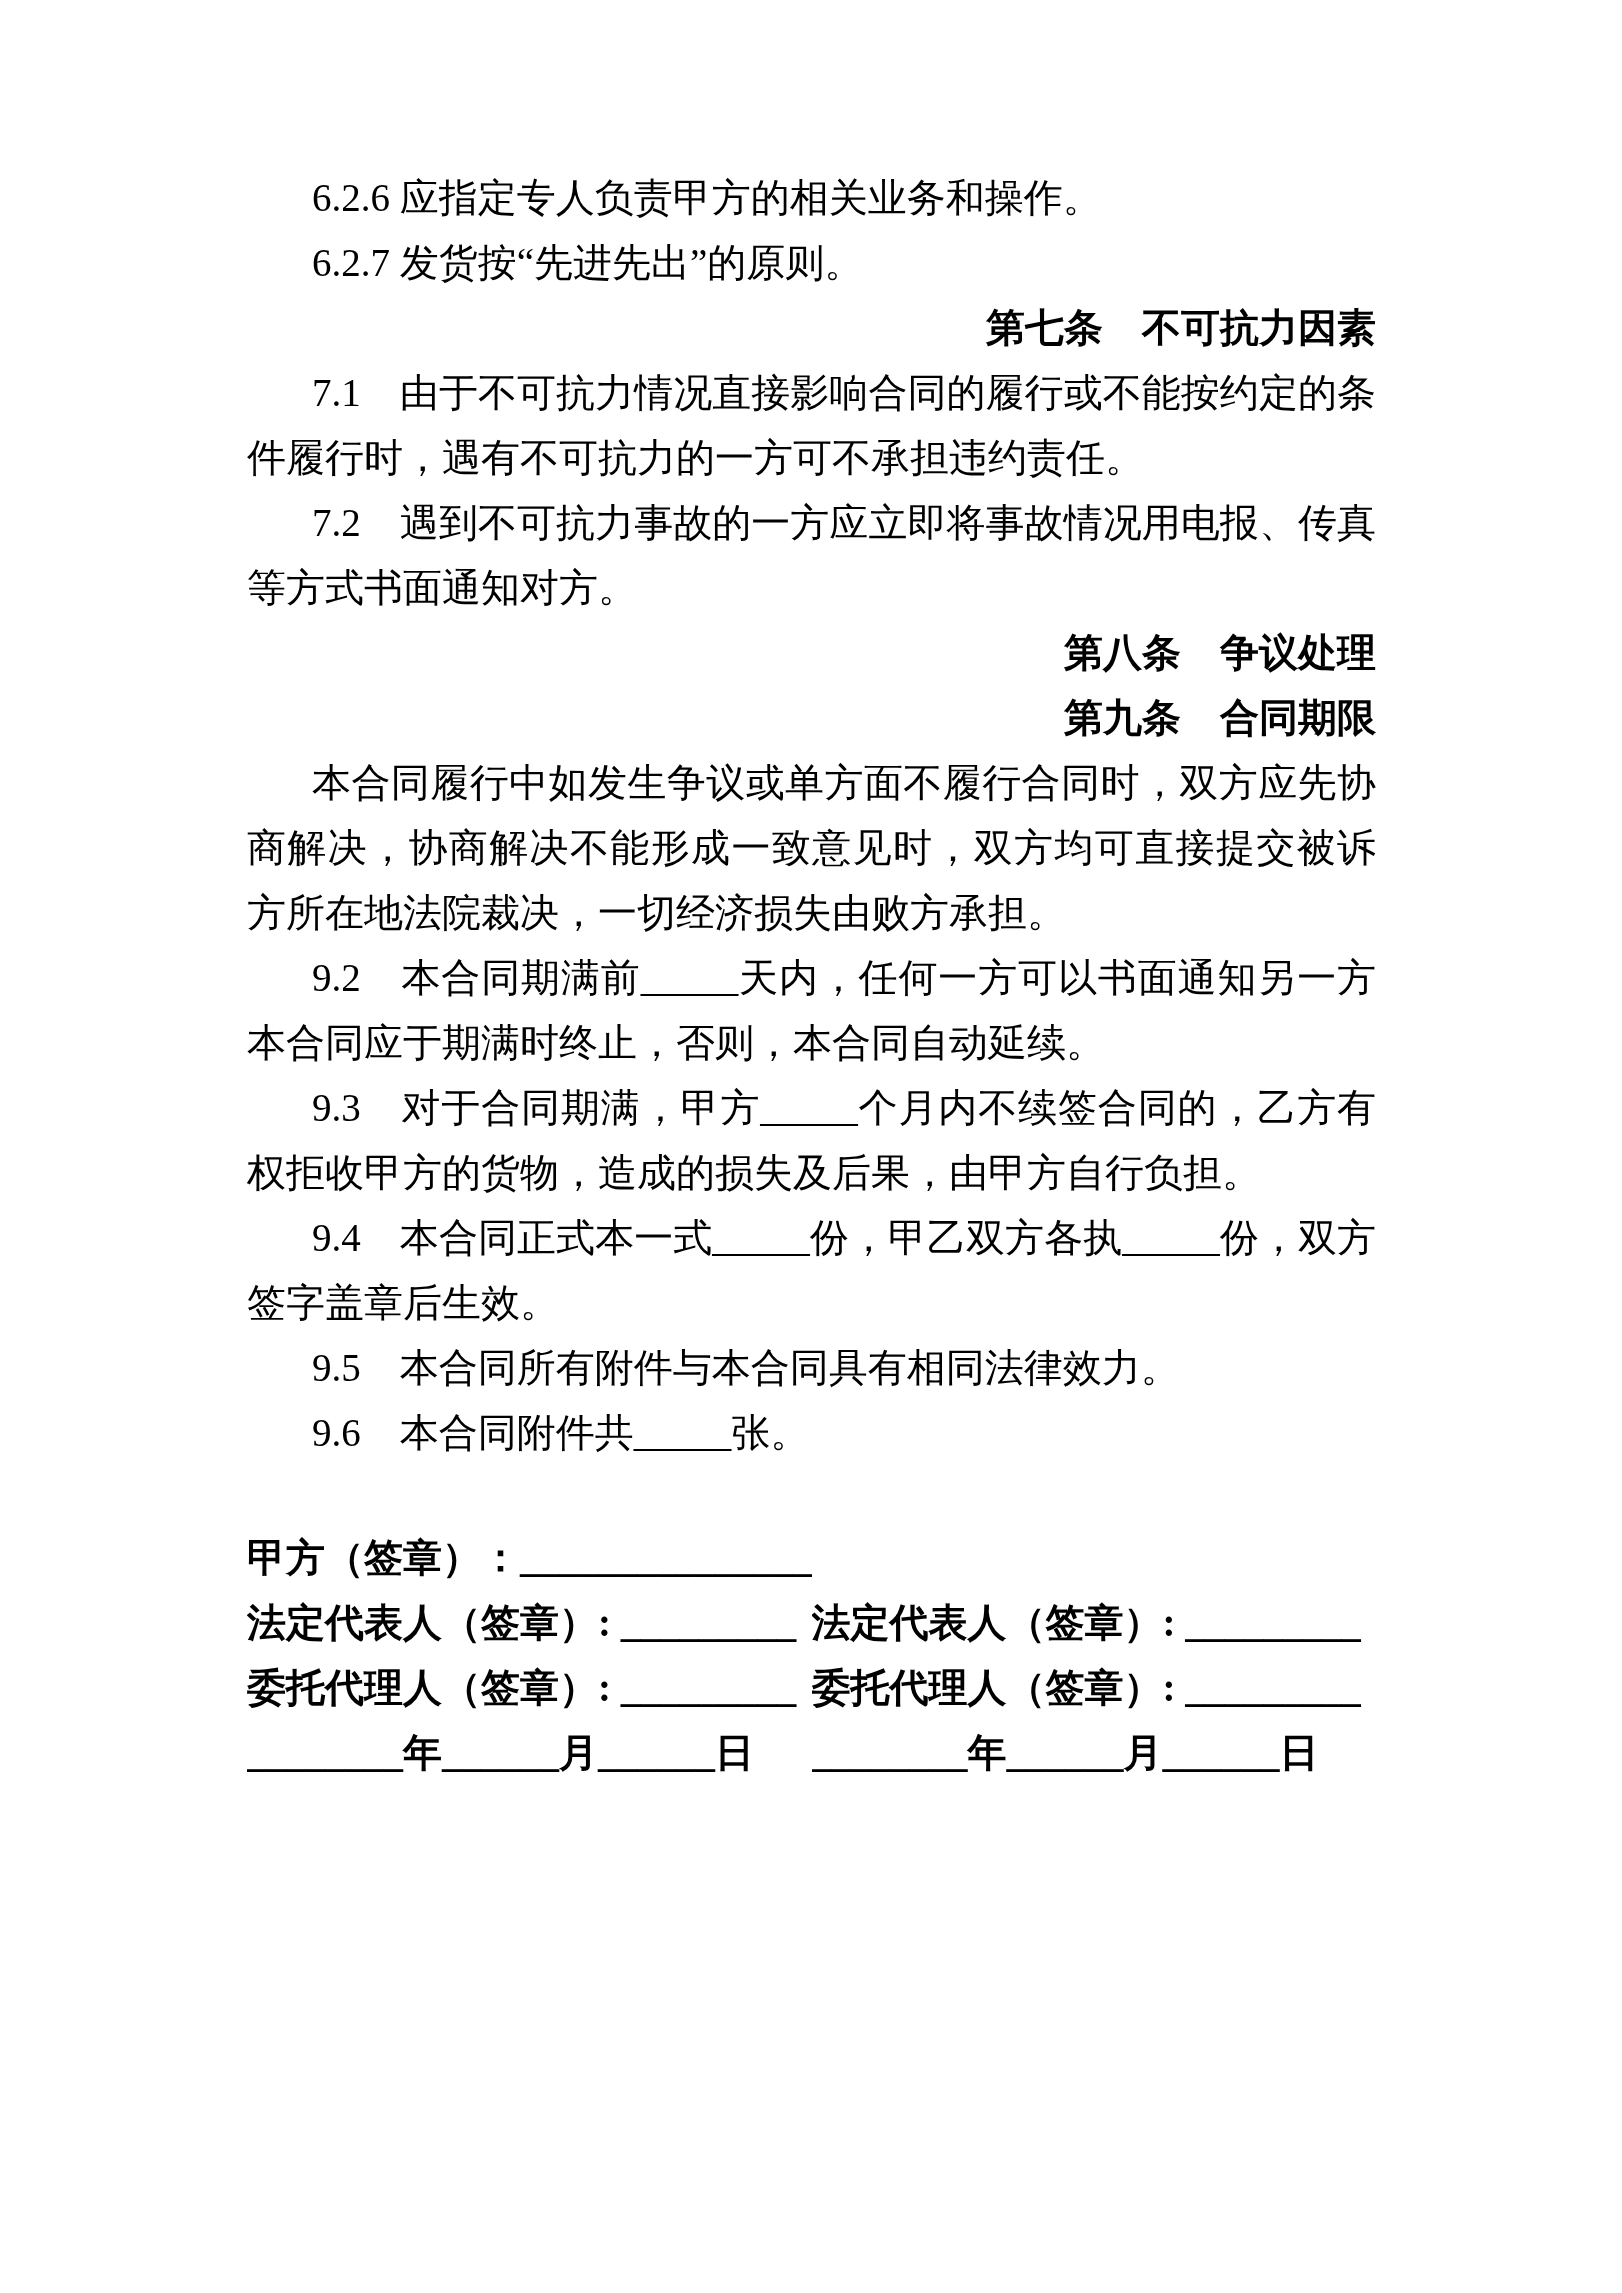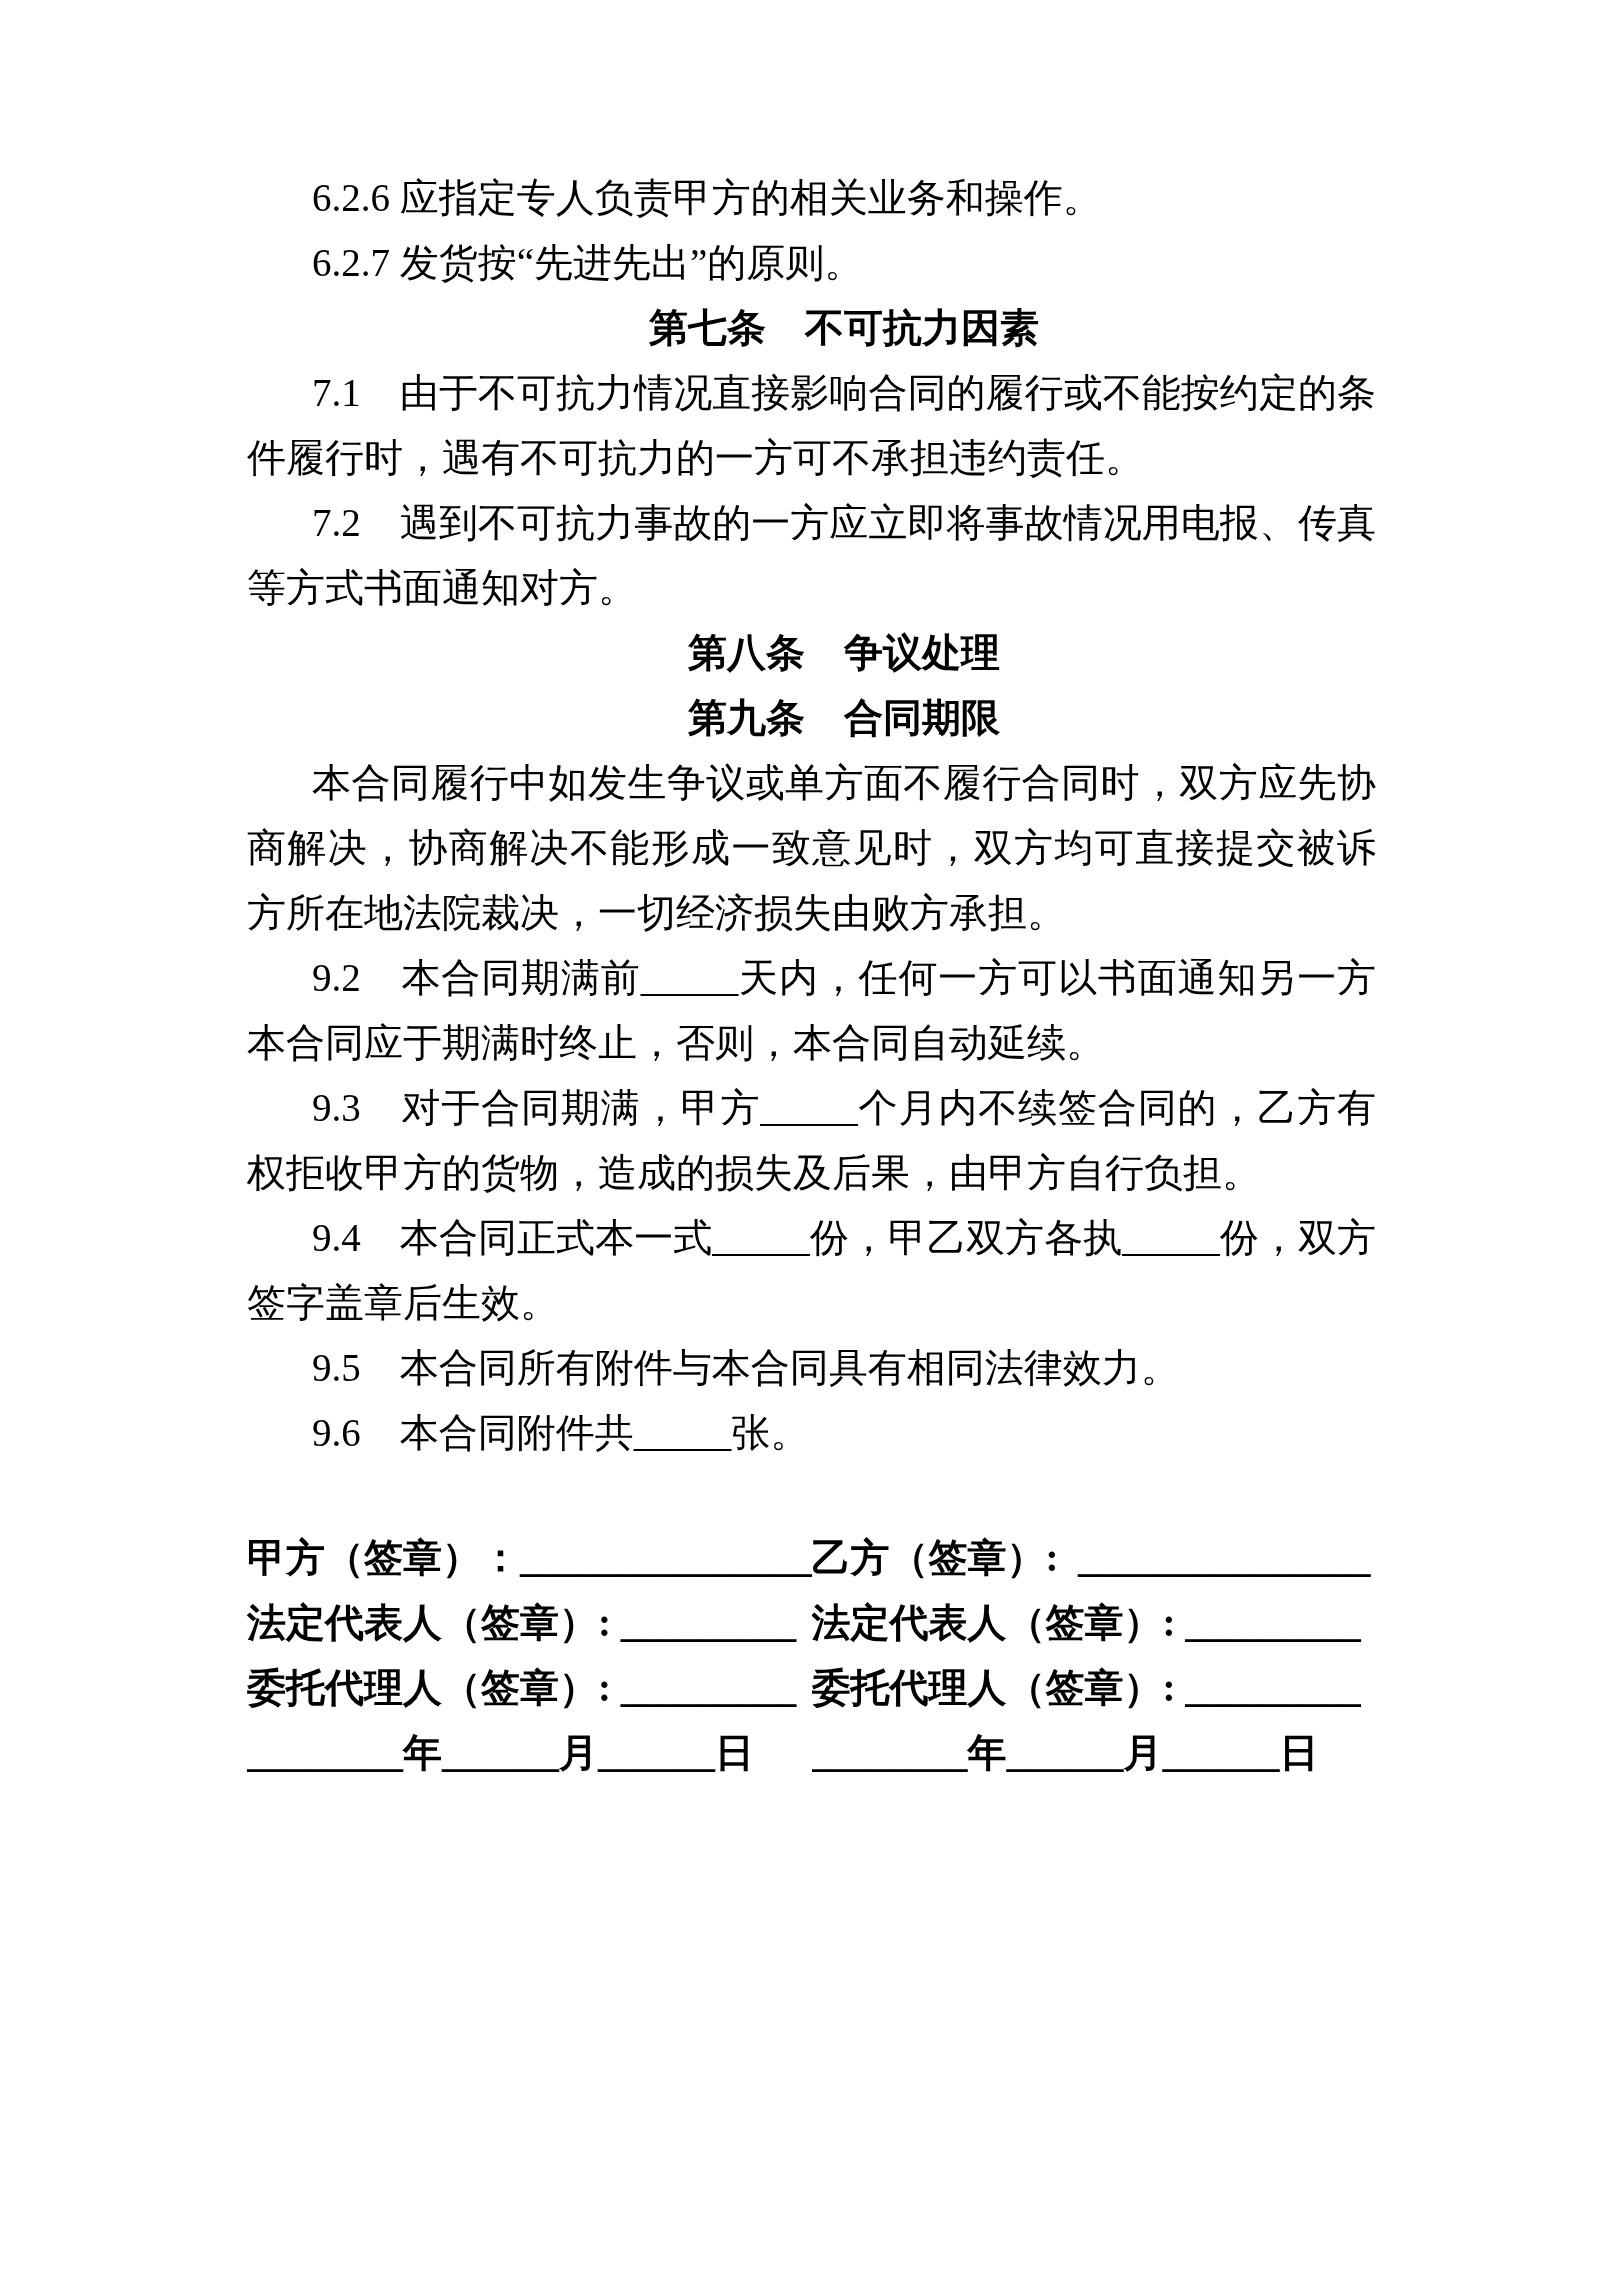--- a/index.html
+++ b/index.html
@@ -23,21 +23,21 @@
   .para {
     margin: 0;
     text-align: justify;
   }
   .para.indent {
     text-indent: 65px;
   }
   .para.heading {
     font-weight: bold;
     text-indent: 65px;
-    text-align: center;
+    text-align: right;
   }
   .sig-block {
     margin-top: 60px;
     font-weight: bold;
   }
   .sig-row {
     display: flex;
     line-height: 65px;
   }
   .sig-cell {
@@ -61,21 +61,20 @@
   <p class="para indent">本合同履行中如发生争议或单方面不履行合同时，双方应先协商解决，协商解决不能形成一致意见时，双方均可直接提交被诉方所在地法院裁决，一切经济损失由败方承担。</p>
   <p class="para indent">9.2　本合同期满前_____天内，任何一方可以书面通知另一方本合同应于期满时终止，否则，本合同自动延续。</p>
   <p class="para indent">9.3　对于合同期满，甲方_____个月内不续签合同的，乙方有权拒收甲方的货物，造成的损失及后果，由甲方自行负担。</p>
   <p class="para indent">9.4　本合同正式本一式_____份，甲乙双方各执_____份，双方签字盖章后生效。</p>
   <p class="para indent">9.5　本合同所有附件与本合同具有相同法律效力。</p>
   <p class="para indent">9.6　本合同附件共_____张。</p>
 
   <div class="sig-block">
     <div class="sig-row">
       <span class="sig-cell">甲方（签章）：_______________</span>
-      <span class="sig-cell">乙方（签章）:  _______________</span>
     </div>
     <div class="sig-row">
       <span class="sig-cell">法定代表人（签章）: _________</span>
       <span class="sig-cell">法定代表人（签章）: _________</span>
     </div>
     <div class="sig-row">
       <span class="sig-cell">委托代理人（签章）: _________</span>
       <span class="sig-cell">委托代理人（签章）: _________</span>
     </div>
     <div class="sig-row">

